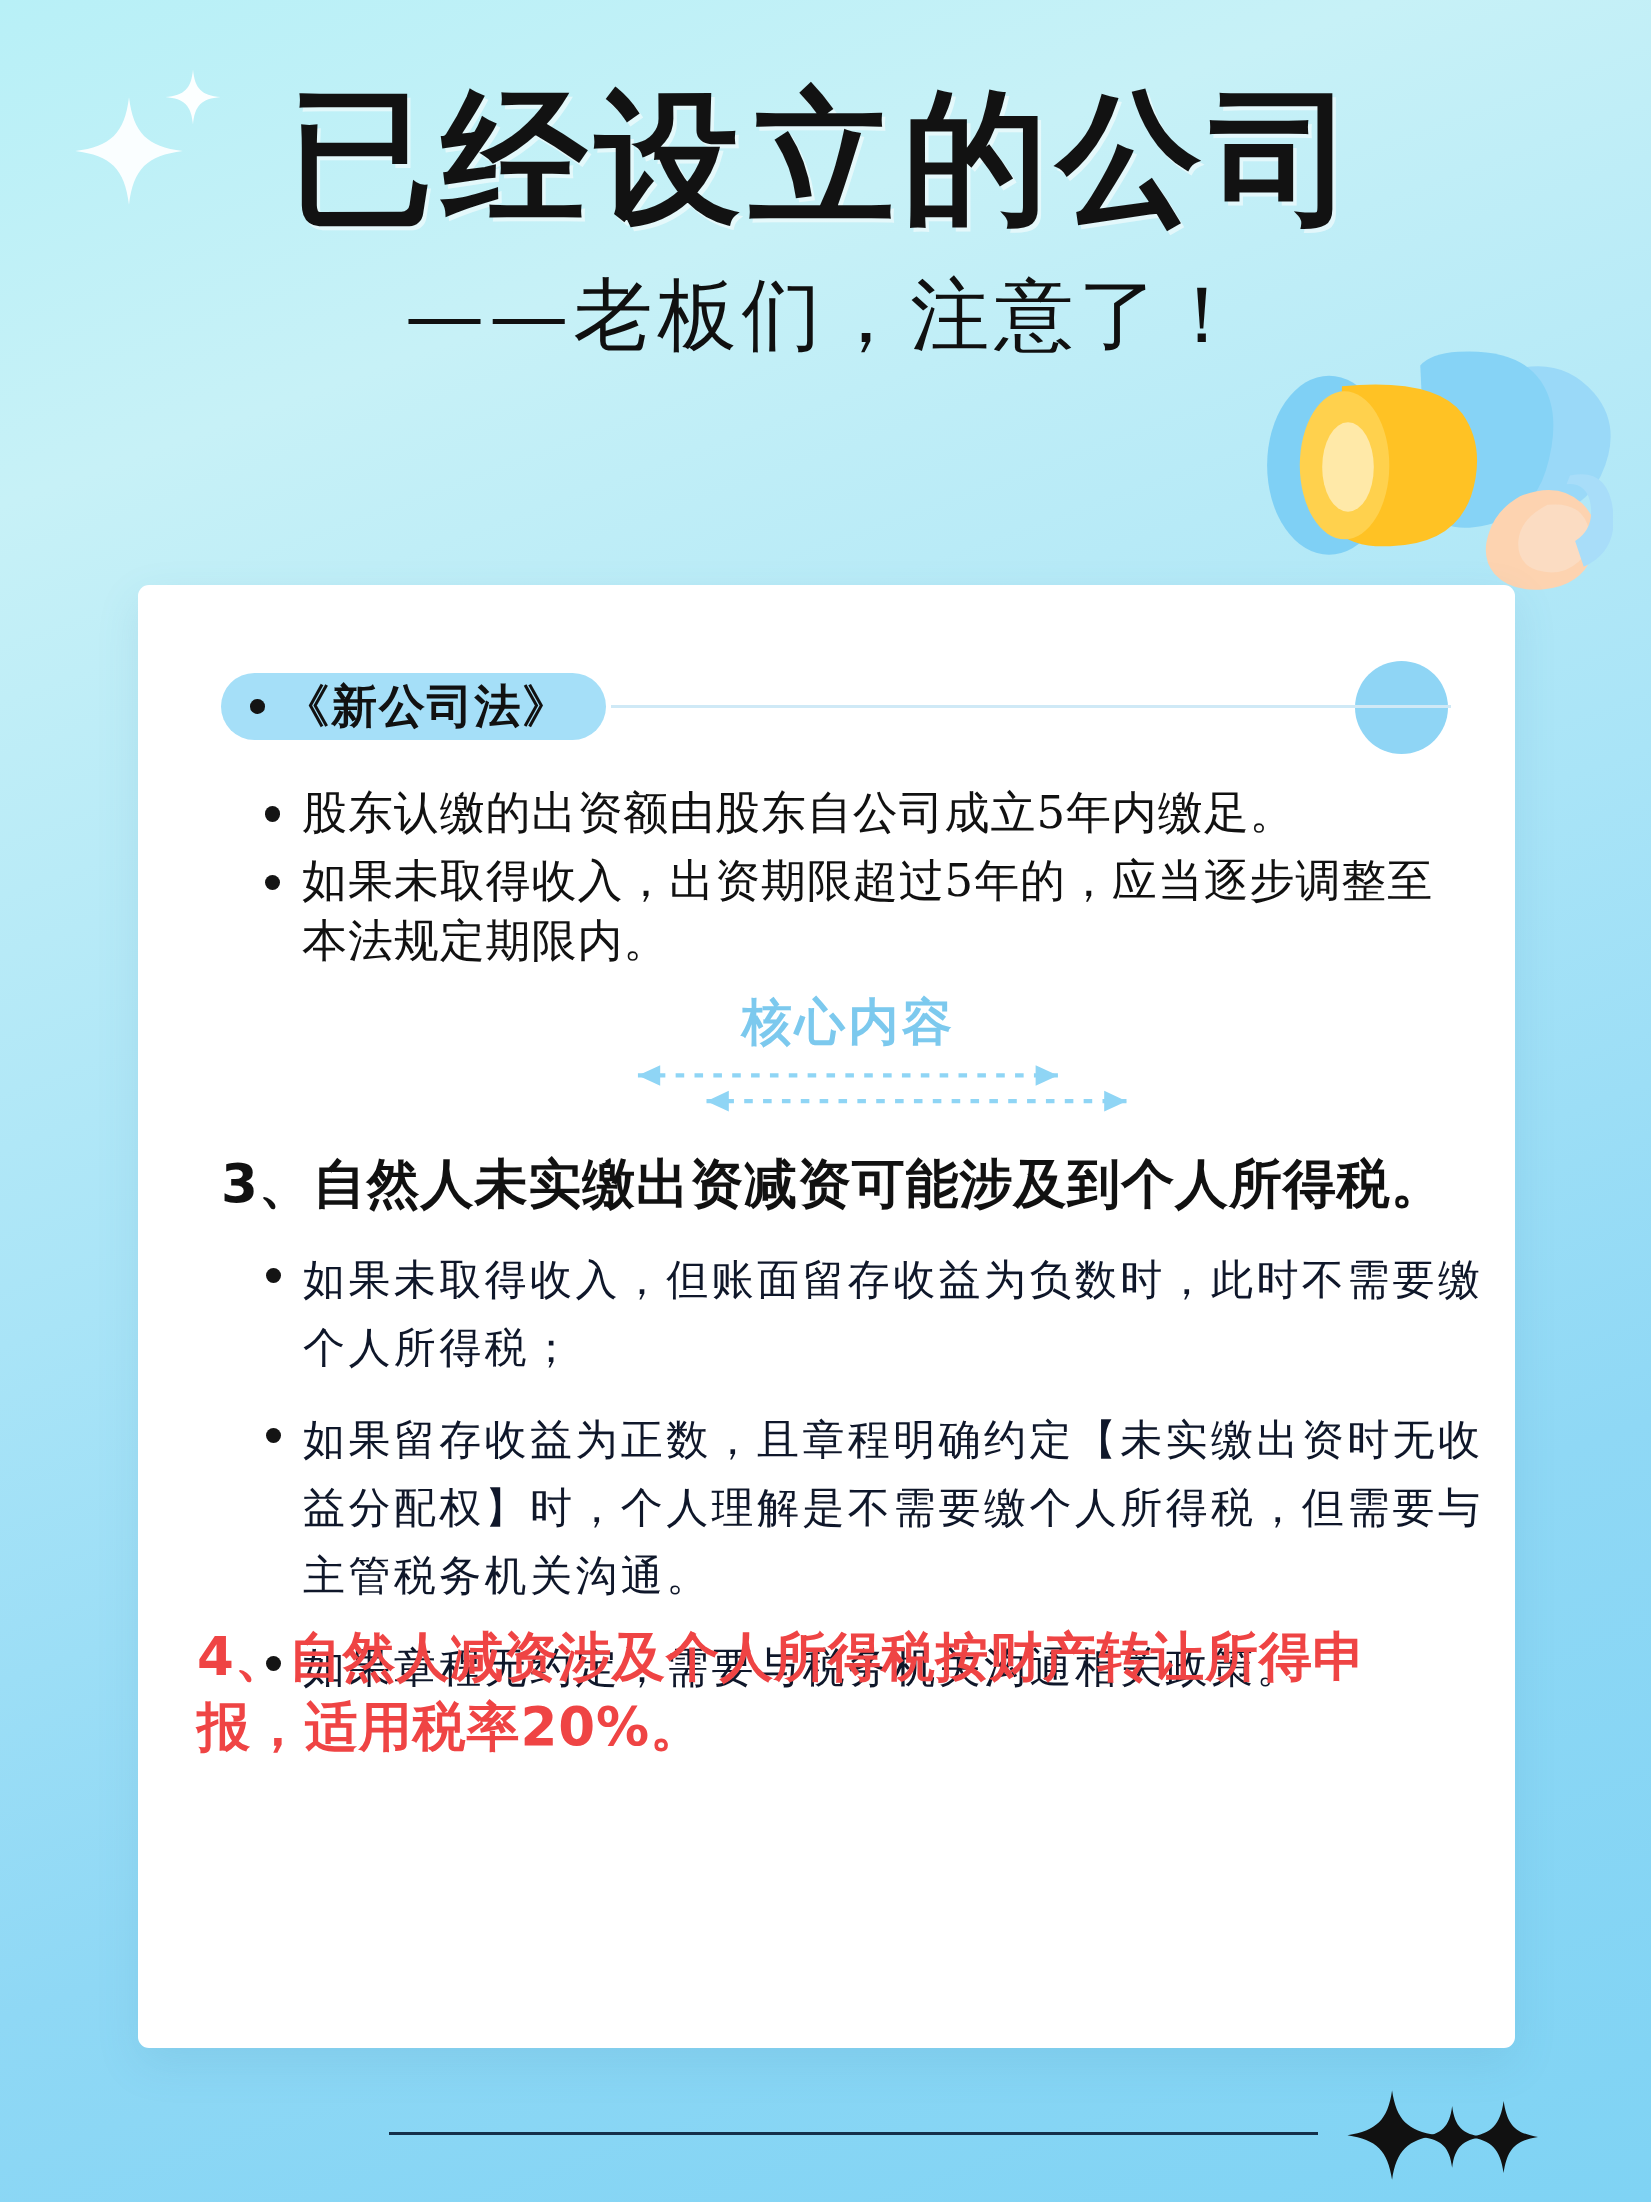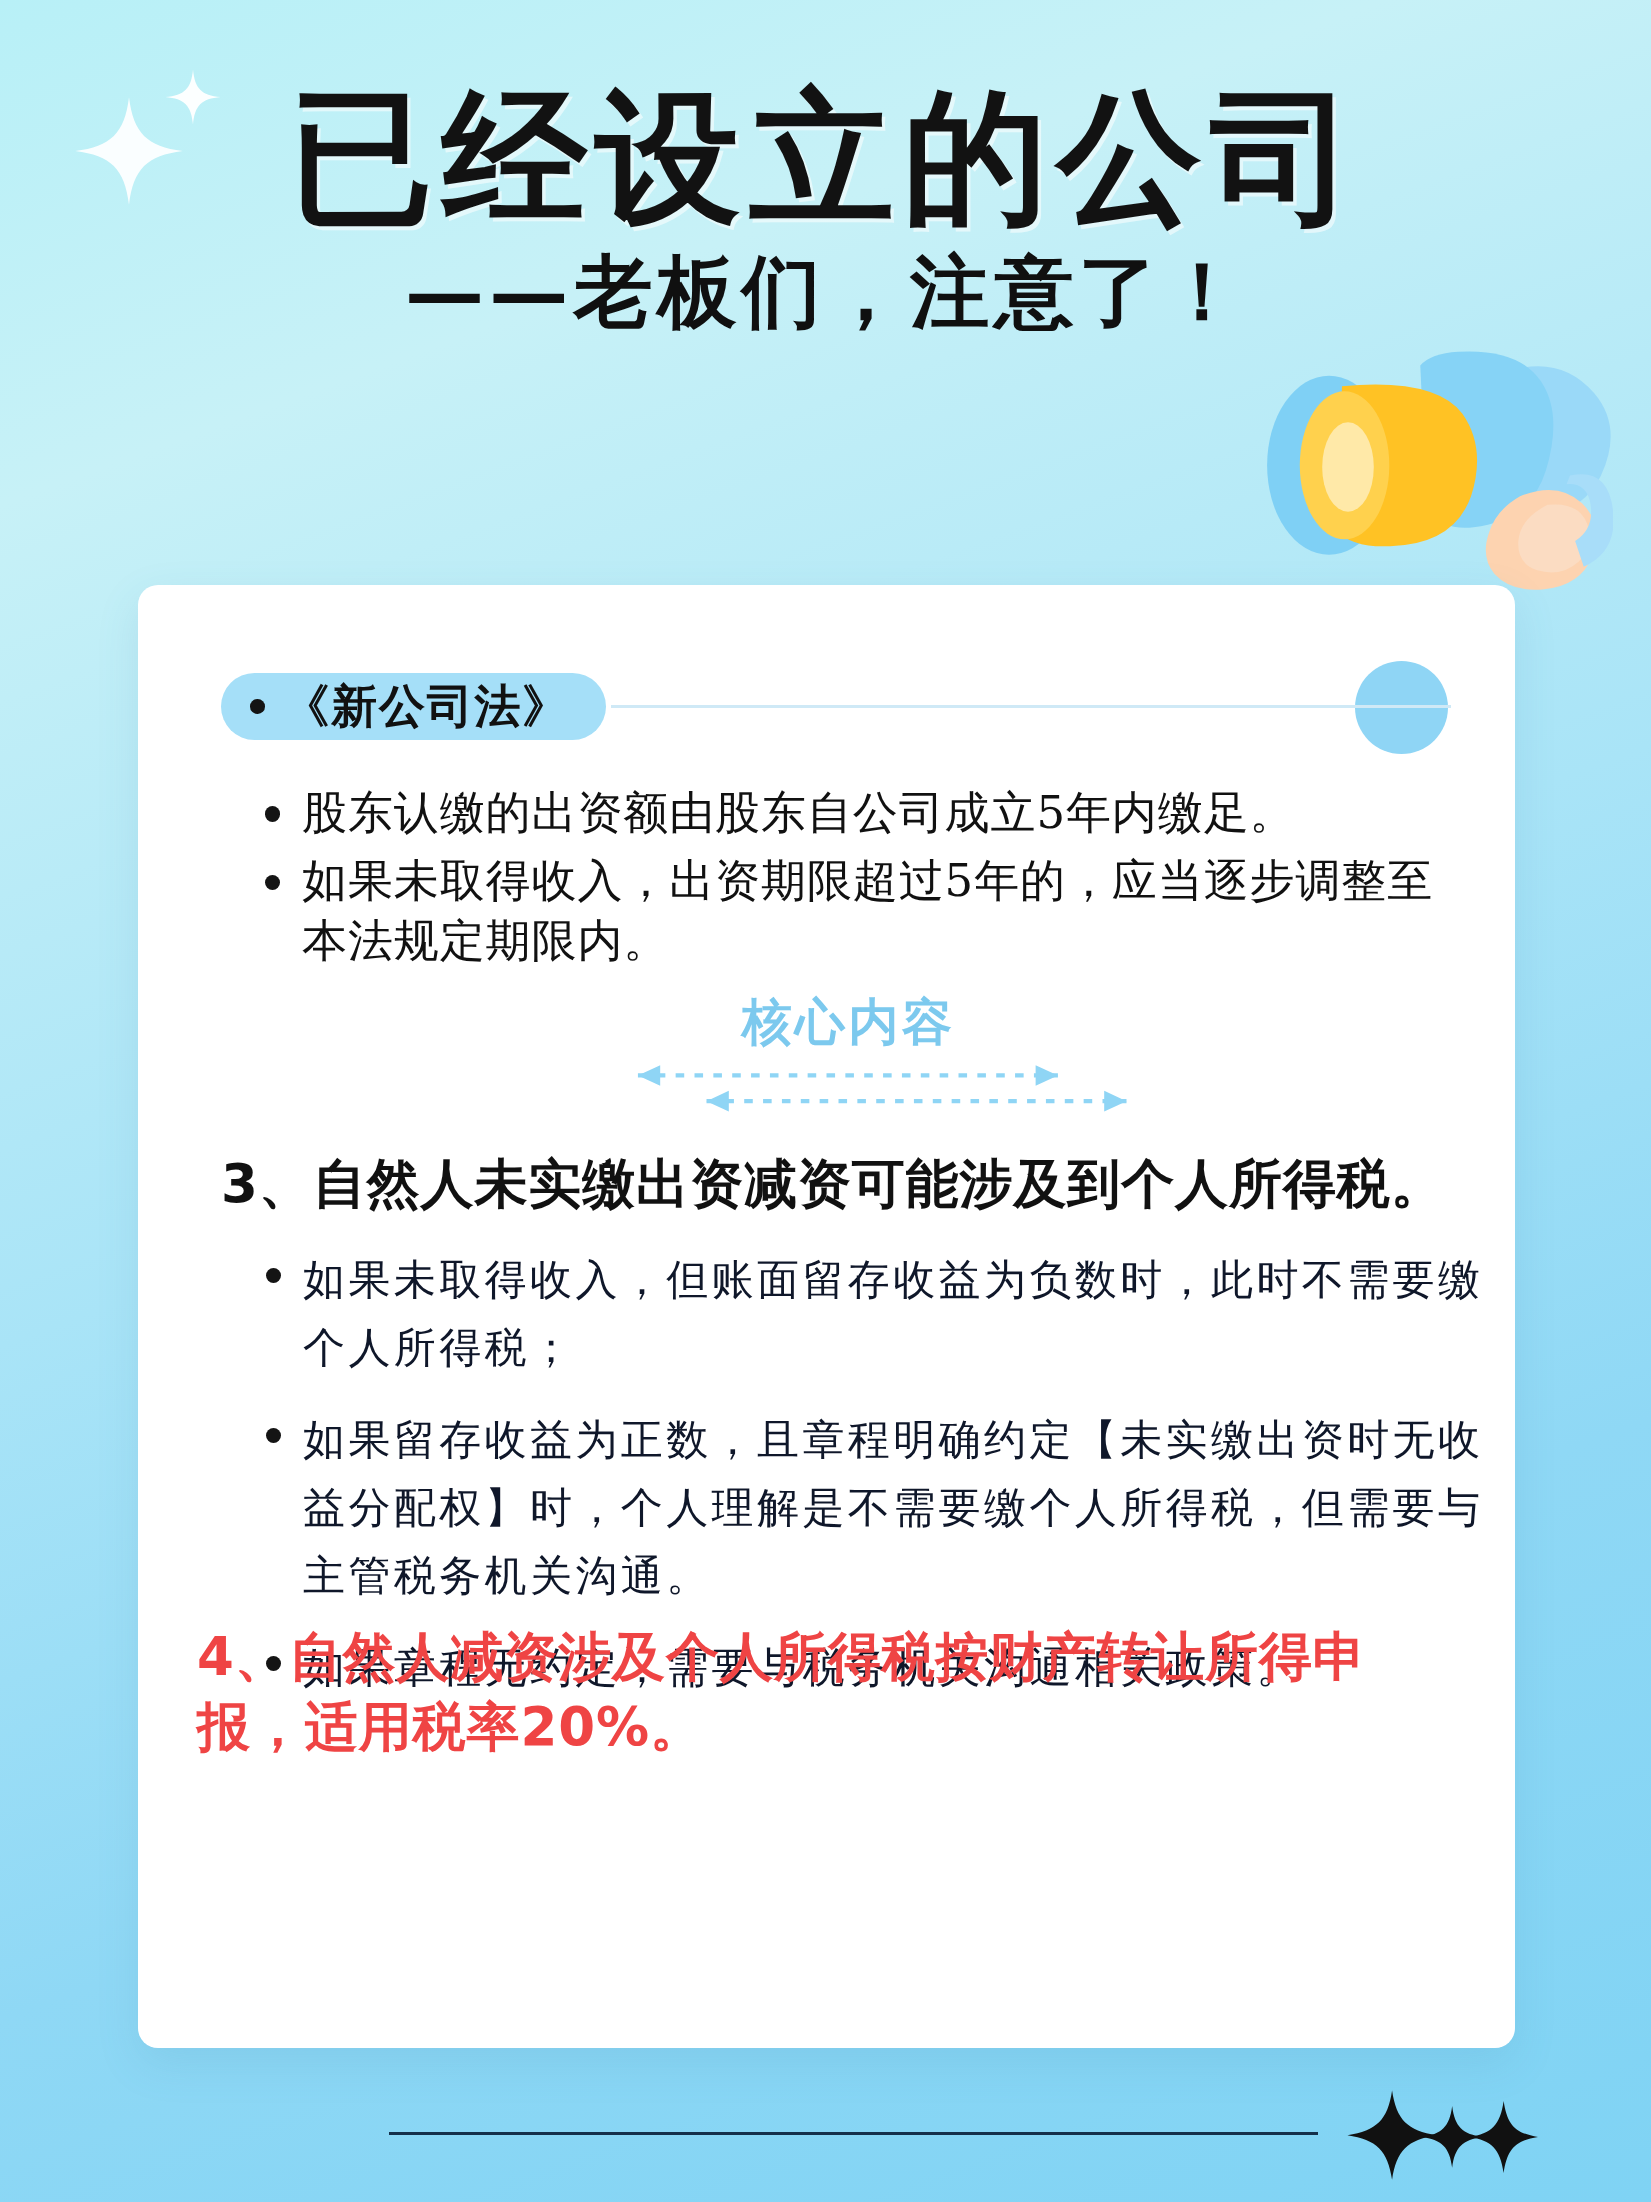--- a/index.html
+++ b/index.html
@@ -35,46 +35,46 @@
     font-weight: 700;
     font-size: 145px;
     letter-spacing: 8.6px;
     color: #121212;
     line-height: 1.05;
     margin: 0;
     text-shadow: 3.4px 4.3px 0 rgba(255,255,255,0.55);
   }
   .sub-title {
     font-family: "DejaVu Serif", serif;
-    font-weight: 700;
+    font-weight: 400;
     font-size: 79px;
     letter-spacing: 5.2px;
     color: #101010;
-    margin: 15px 0 0 0;
+    margin: 38px 0 0 0;
     line-height: 1.1;
   }
 
   
   .megaphone {
     position: absolute;
     top: 336px;
     left: 1200px;
     width: 413px;
     height: 293px;
   }
 
   
   .card {
     position: absolute;
     left: 138px;
     top: 585px;
     width: 1377px;
     height: 1463px;
     background: #ffffff;
-    border-radius: 20px;
+    border-radius: 11px;
     box-shadow: 0 15.5px 43px rgba(60,130,170,0.13);
   }
 
   .circle-deco {
     position: absolute;
     right: 67px;
     top: 76px;
     width: 93px;
     height: 93px;
     border-radius: 50%;

